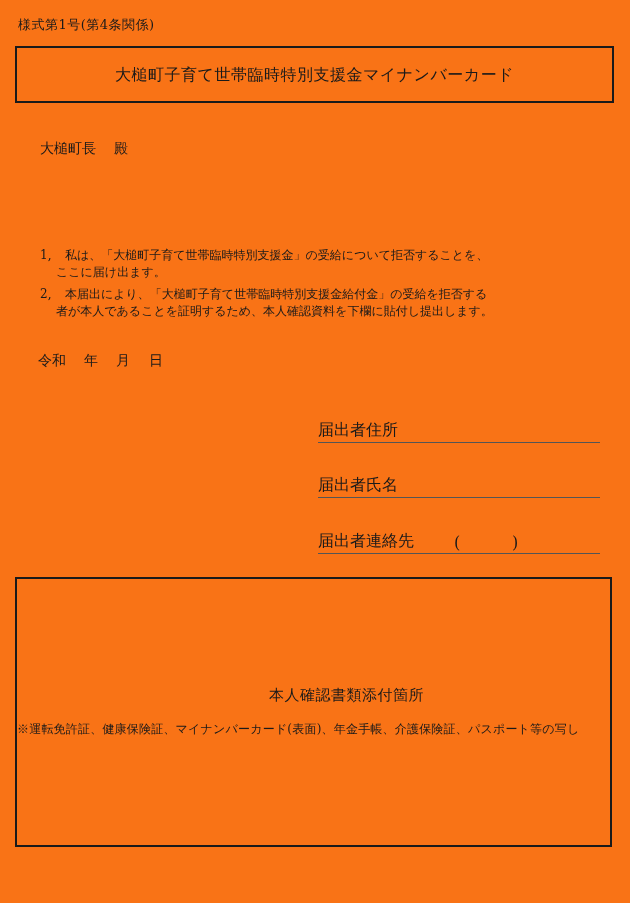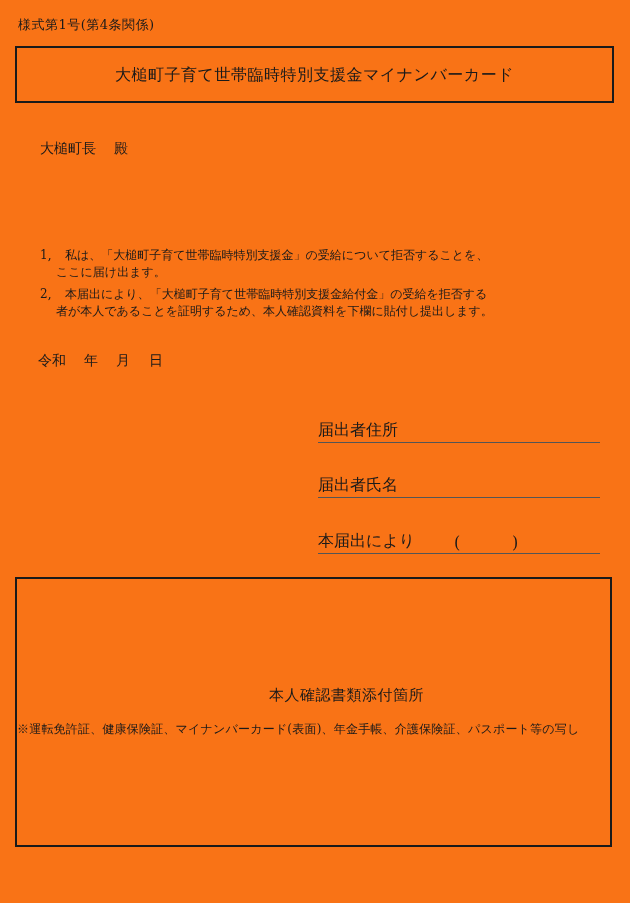--- a/index.html
+++ b/index.html
@@ -177,21 +177,21 @@
     <span class="label">届出者住所</span>
     <span class="blank"></span>
   </div>
 
   <div class="field field-name">
     <span class="label">届出者氏名</span>
     <span class="blank"></span>
   </div>
 
   <div class="field field-contact">
-    <span class="label">本届出により</span>
+    <span class="label">届出者連絡先</span>
     <span class="paren-open">(</span>
     <span class="paren-close">)</span>
     <span class="blank"></span>
   </div>
 
   <div class="attach-box">
     <div class="attach-title">本人確認書類添付箇所</div>
     <div class="attach-note">※運転免許証、健康保険証、マイナンバーカード(表面)、年金手帳、介護保険証、パスポート等の写し</div>
   </div>
 

